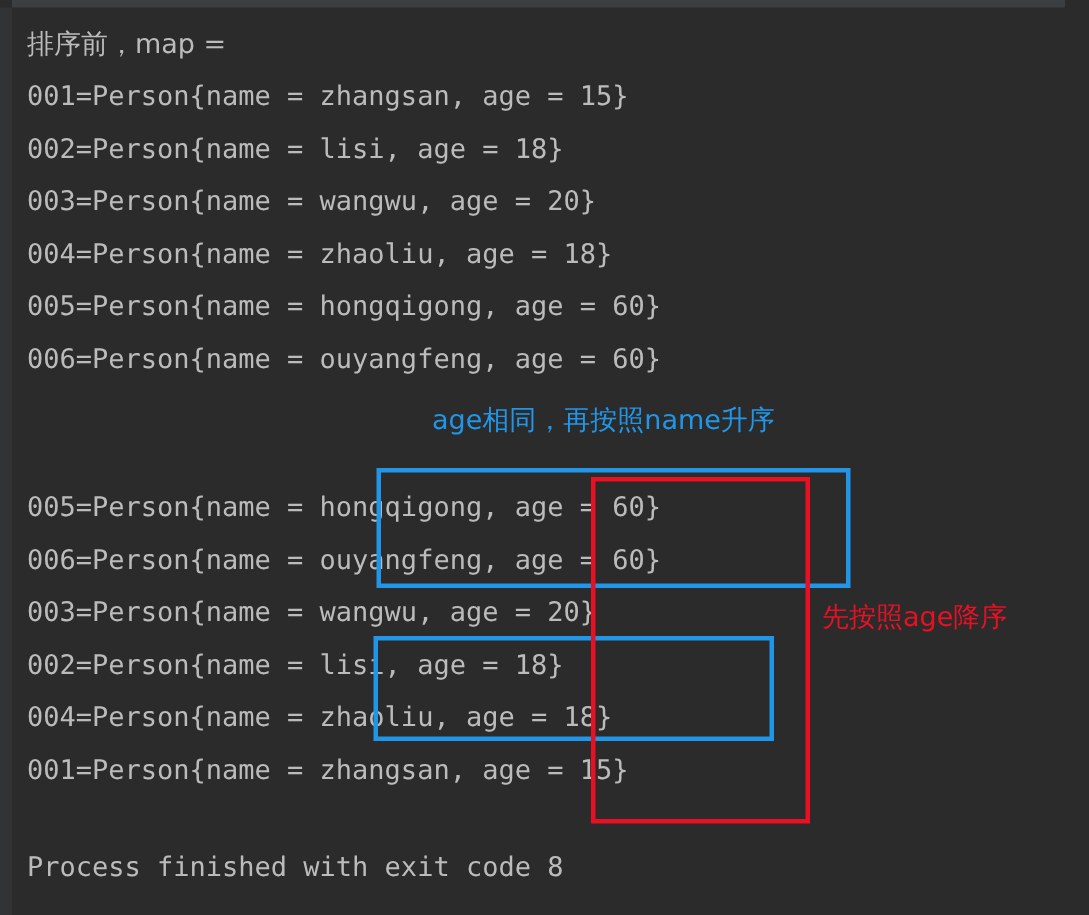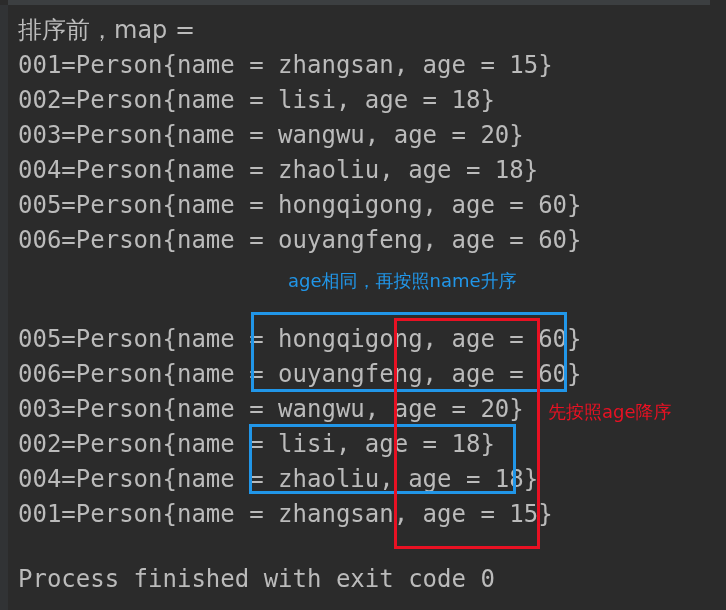--- a/index.html
+++ b/index.html
@@ -47,21 +47,21 @@
     left: 8px;
     top: 5px;
     width: 718px;
     height: 605px;
   }
 
   .line {
     position: absolute;
     left: 10px;
     white-space: pre;
-    font-size: 24px;
+    font-size: 18px;
     line-height: 22px;
     letter-spacing: 0px;
     color: #bbbbbb;
     font-family: "DejaVu Sans Mono", "Liberation Mono", monospace;
   }
   .line.cjk {
     font-family: "DejaVu Sans", "Liberation Sans", sans-serif;
     letter-spacing: 0px;
   }
 
@@ -103,21 +103,21 @@
     <div class="line" style="top:189px;">005=Person{name = hongqigong, age = 60}</div>
     <div class="line" style="top:224px;">006=Person{name = ouyangfeng, age = 60}</div>
     <div class="line" style="top:259px;"></div>
     <div class="line" style="top:323px;">005=Person{name = hongqigong, age = 60}</div>
     <div class="line" style="top:358px;">006=Person{name = ouyangfeng, age = 60}</div>
     <div class="line" style="top:393px;">003=Person{name = wangwu, age = 20}</div>
     <div class="line" style="top:428px;">002=Person{name = lisi, age = 18}</div>
     <div class="line" style="top:463px;">004=Person{name = zhaoliu, age = 18}</div>
     <div class="line" style="top:498px;">001=Person{name = zhangsan, age = 15}</div>
     <div class="line" style="top:533px;"></div>
-    <div class="line" style="top:563px;">Process finished with exit code 0</div>
+    <div class="line" style="top:563px;">Process finished with exit code 8</div>
 
   </div>
 
   <div class="annot red" style="left:548px; top:402px;">先按照age降序</div>
 
   <div class="annot blue" style="left:288px; top:271px;">age相同，再按照name升序</div>
 
   <div class="box blue" style="left:251px; top:312px; width:316px; height:80px;"></div>
 
   <div class="box blue" style="left:249px; top:424px; width:267px; height:70px;"></div>

